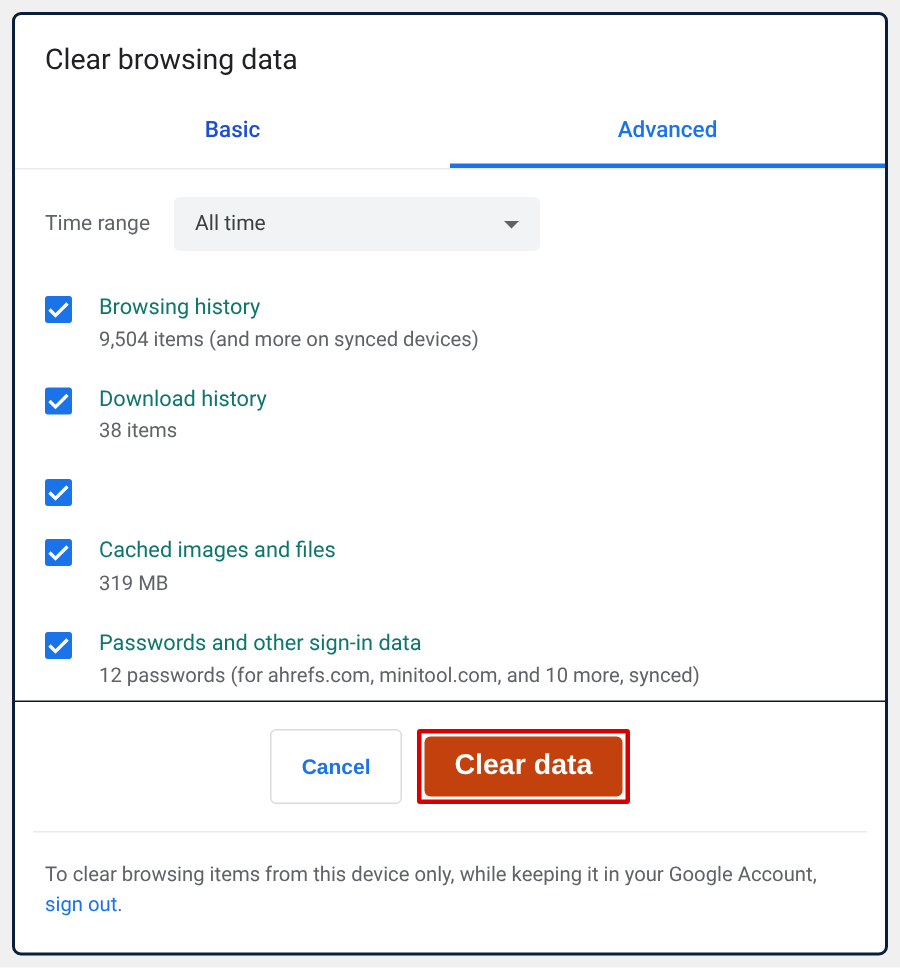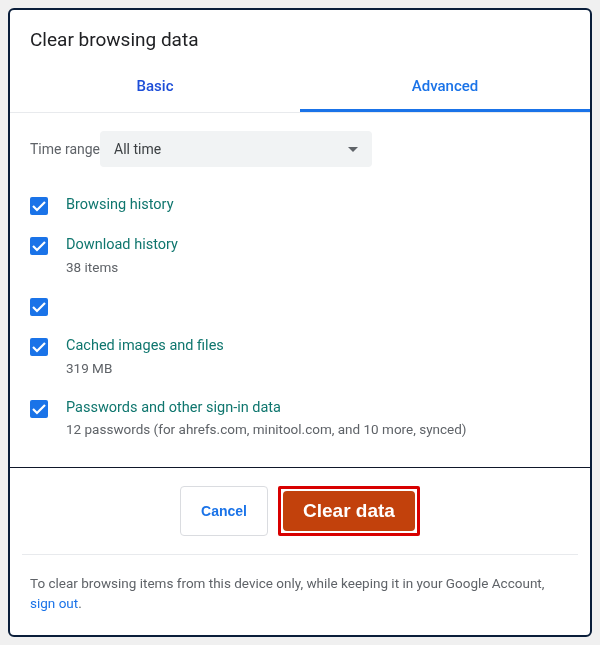--- a/index.html
+++ b/index.html
@@ -52,34 +52,34 @@
     .scroll-area::-webkit-scrollbar-track { background: #f1f1f1; }
     .scroll-area::-webkit-scrollbar-thumb { background: #c1c3c6; }
     .scroll-area::-webkit-scrollbar-button:single-button {
       background: #f1f1f1; height: 14px; display: block;
     }
 
     .time-row {
       display: flex;
       align-items: center;
       padding: 18px 20px 18px 20px;
-      gap: 0;
+      gap: 16px;
     }
     .time-label {
       font-size: 14px;
       color: #5f6368;
     }
     .dropdown {
       background: #f1f3f4;
       border-radius: 4px;
       padding: 10px 14px;
       display: flex;
       align-items: center;
       justify-content: space-between;
-      width: 272px;
+      width: 244px;
       cursor: pointer;
       color: #3c4043;
       font-size: 14px;
     }
     .dropdown .chevron {
       width: 0; height: 0;
       border-left: 5px solid transparent;
       border-right: 5px solid transparent;
       border-top: 5px solid #5f6368;
     }
@@ -184,20 +184,21 @@
     </div>
 
     <div class="option-row">
       <div class="checkbox">
         <svg viewBox="0 0 14 12">
             <path d="M1 6 L5 10 L13 2" stroke="#fff" stroke-width="2.2" fill="none"></path>
           </svg>
       </div>
       <div class="option-text">
         <div class="primary">Browsing history</div>
+        <div class="secondary">9,504 items (and more on synced devices)</div>
       </div>
     </div>
 
     <div class="option-row">
       <div class="checkbox">
         <svg viewBox="0 0 14 12">
             <path d="M1 6 L5 10 L13 2" stroke="#fff" stroke-width="2.2" fill="none"></path>
           </svg>
       </div>
       <div class="option-text">

